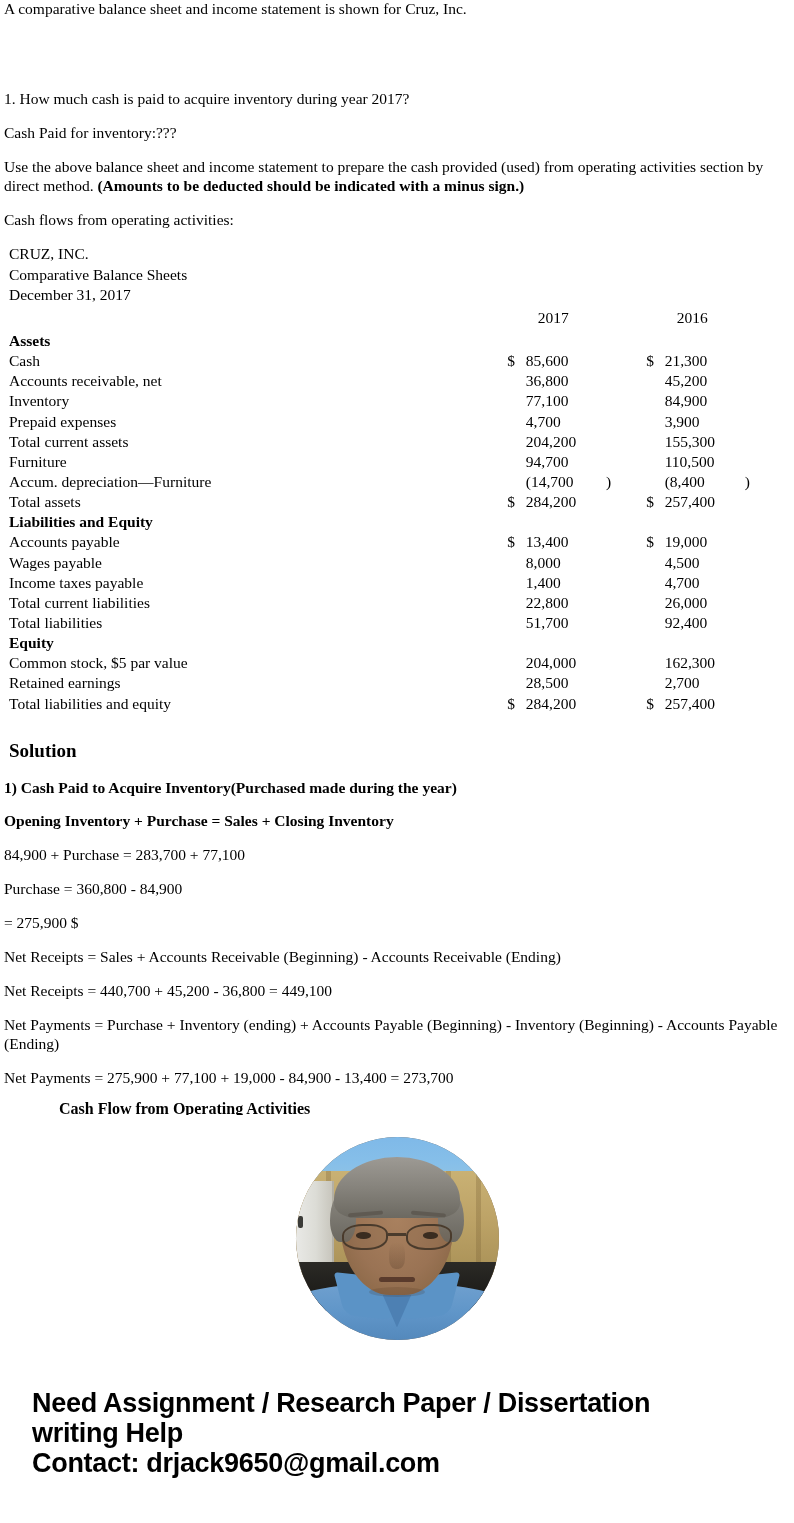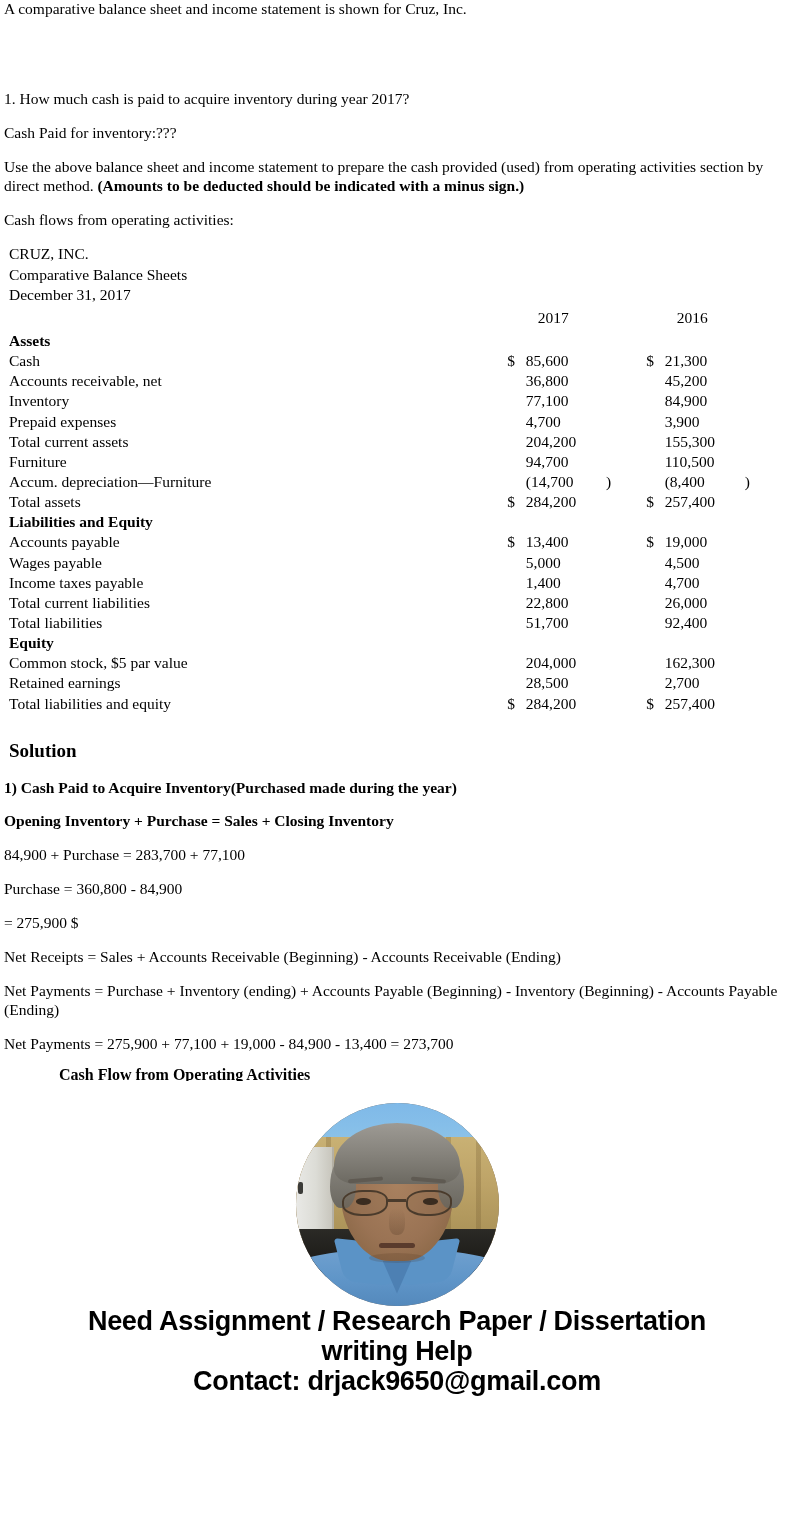--- a/index.html
+++ b/index.html
@@ -210,28 +210,28 @@
     position: absolute; left: 41%; top: 69%; width: 18%; height: 2.6%;
     background: #5a3b2c; border-radius: 3px;
   }
   .av-chin-sh {
     position: absolute; left: 36%; top: 74%; width: 28%; height: 5%;
     background: rgba(70,46,28,0.18); border-radius: 50%;
   }
 
   
   .footer {
-    text-align: center;
+    margin-top: 48px;
     font-family: "Liberation Sans", "DejaVu Sans", sans-serif;
     font-weight: bold;
     font-size: 27px;
     line-height: 1.12;
     letter-spacing: -0.3px;
     color: #000;
-    padding: 0 11px;
+    padding: 0 32px;
   }
   .footer .ln { display: block; }
 </style>
 </head>
 <body>
 
 <div class="page">
 
   <div class="prose">
     <p class="p">A comparative balance sheet and income statement is shown for Cruz, Inc.</p>
@@ -355,21 +355,21 @@
             <td class="c-cur">$</td>
             <td class="c-val">13,400</td>
             <td class="c-paren"></td>
             <td class="c-cur">$</td>
             <td class="c-val">19,000</td>
             <td class="c-paren"></td>
           </tr>
         <tr>
             <td class="c-label indent1">Wages payable</td>
             <td class="c-cur"></td>
-            <td class="c-val">5,000</td>
+            <td class="c-val">8,000</td>
             <td class="c-paren"></td>
             <td class="c-cur"></td>
             <td class="c-val">4,500</td>
             <td class="c-paren"></td>
           </tr>
         <tr>
             <td class="c-label indent1">Income taxes payable</td>
             <td class="c-cur"></td>
             <td class="c-val">1,400</td>
             <td class="c-paren"></td>
@@ -438,20 +438,21 @@
 
   <h2 class="solution">Solution</h2>
 
   <div class="prose">
     <p class="p b">1) Cash Paid to Acquire Inventory(Purchased made during the year)</p>
     <p class="p b">Opening Inventory + Purchase = Sales + Closing Inventory</p>
     <p class="p">84,900 + Purchase = 283,700 + 77,100</p>
     <p class="p">Purchase = 360,800 - 84,900</p>
     <p class="p">= 275,900 $</p>
     <p class="p">Net Receipts = Sales + Accounts Receivable (Beginning) - Accounts Receivable (Ending)</p>
+    <p class="p">Net Receipts = 440,700 + 45,200 - 36,800 = 449,100</p>
     <p class="p">Net Payments = Purchase + Inventory (ending) + Accounts Payable (Beginning) - Inventory (Beginning) - Accounts Payable (Ending)</p>
     <p class="p tight">Net Payments = 275,900 + 77,100 + 19,000 - 84,900 - 13,400 = 273,700</p>
   </div>
 
   <div class="clipped-wrap">
     <div class="inner">Cash Flow from Operating Activities</div>
   </div>
 
   <div class="avatar-row">
     <div class="avatar">

